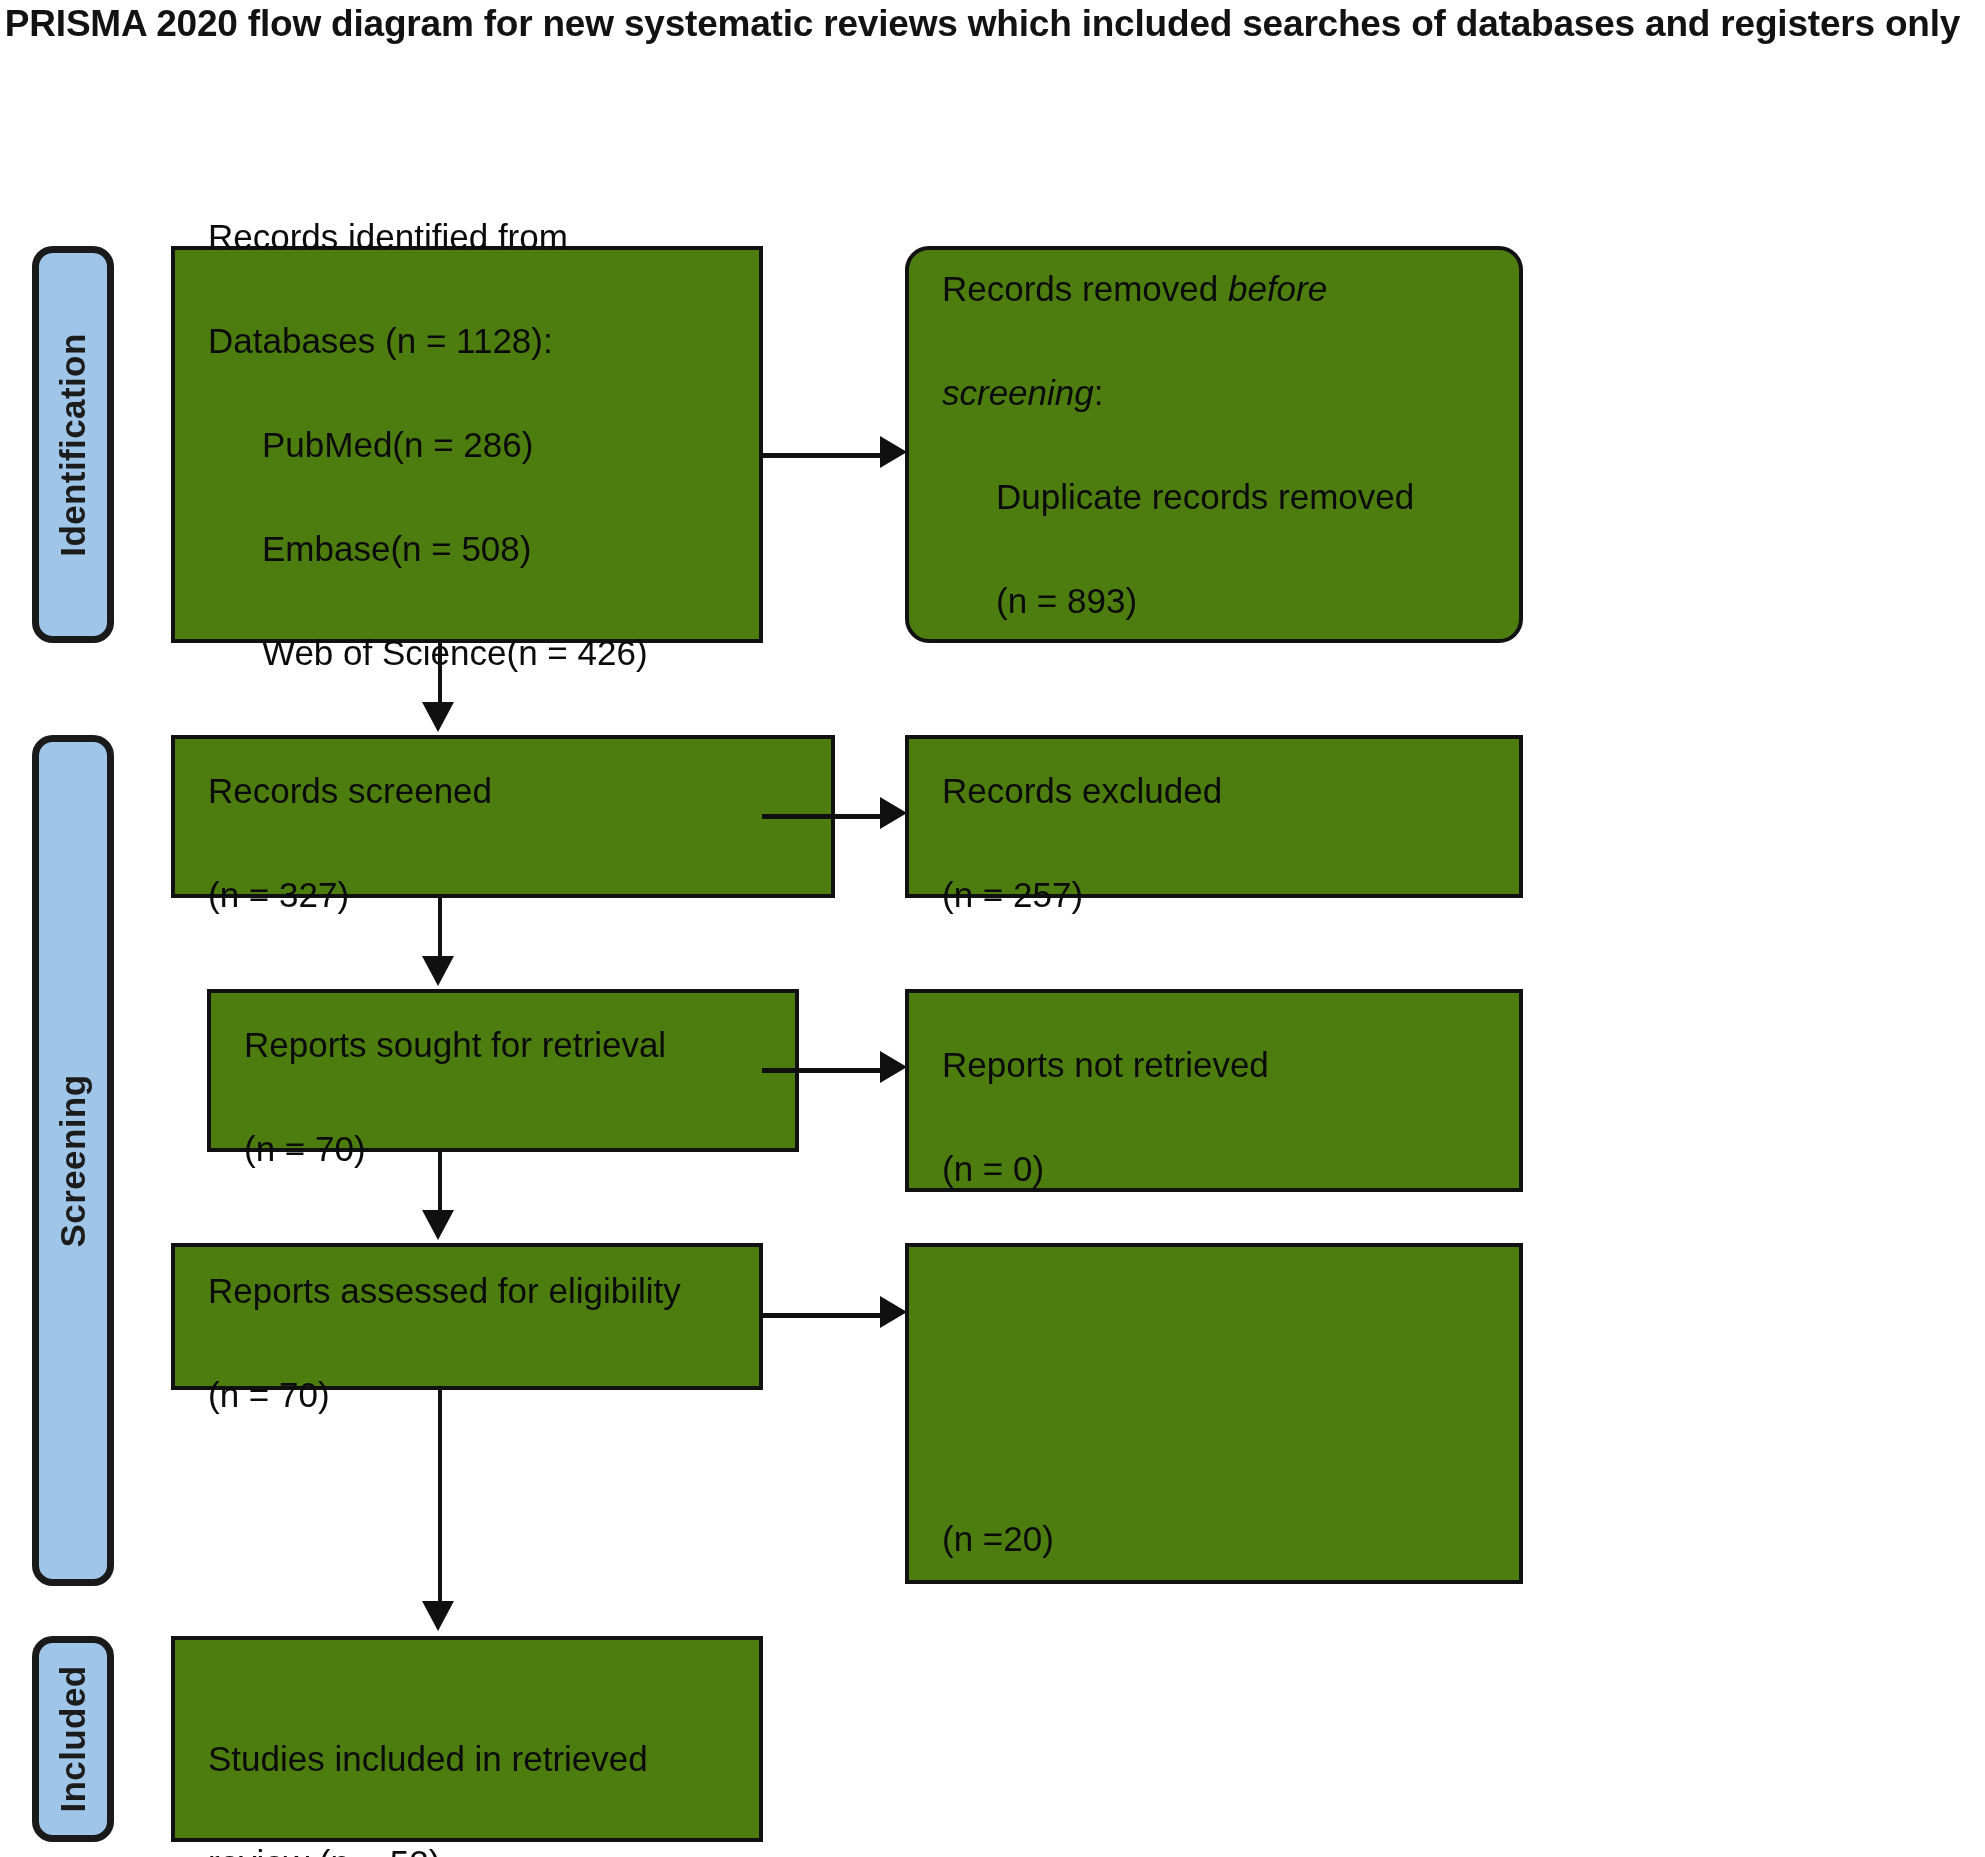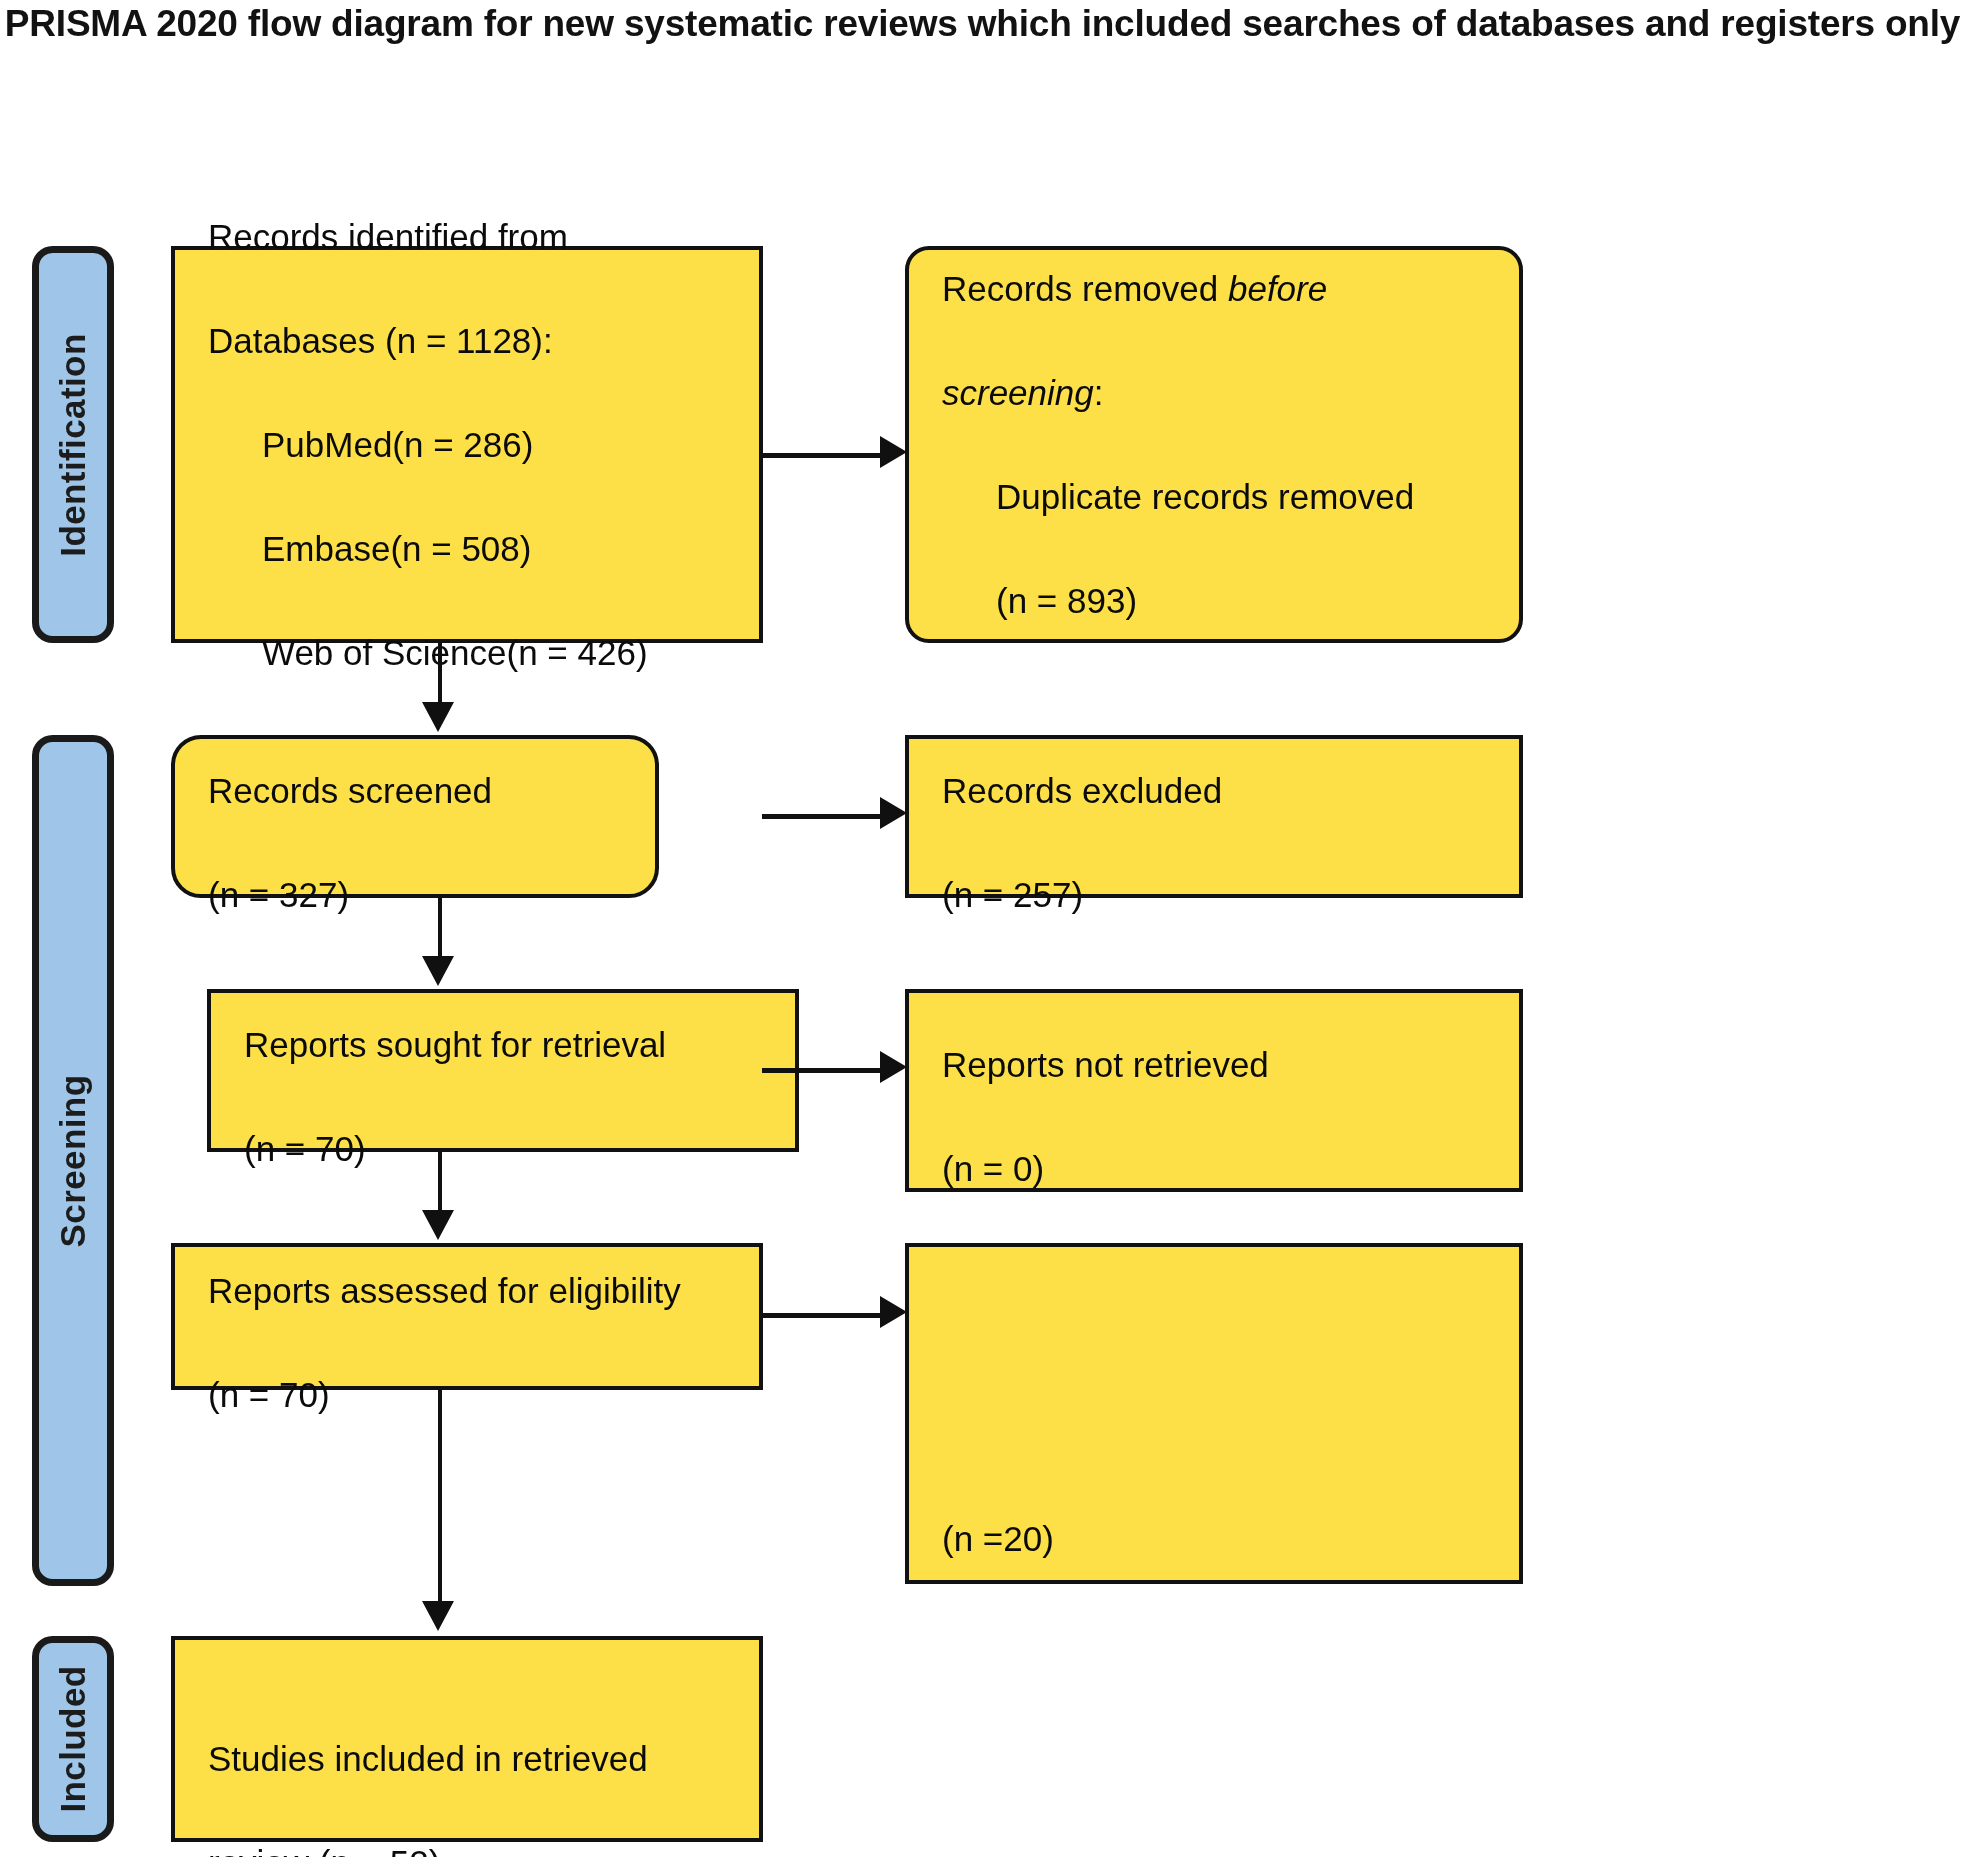--- a/index.html
+++ b/index.html
@@ -29,21 +29,21 @@
     transform:translate(-50%,-50%) rotate(-90deg);
     transform-origin:center center;
     white-space:nowrap;
     font-size:35px;font-weight:bold;color:#1c1c1c;
     letter-spacing:0.4px;
   }
 
   
   .box{
     position:absolute;
-    background:#fde047;
+    background:#4d7c0f;
     border:4px solid #111111;
     box-sizing:border-box;
   }
   .box .box-text{
     position:absolute;left:33px;right:14.3px;
     font-size:35px;line-height:52px;
     color:#0b0b0b;
     white-space:pre-line;
   }
   .box .box-text.mid{top:50%;transform:translateY(-50%);}
@@ -103,21 +103,21 @@
       <span>Records removed </span><span class="ital">before</span><br>
       <span class="ital">screening</span><span>:</span><br>
       <span class="indent">Duplicate records removed</span>
       <span class="indent">(n = 893)</span>
     </div>
   </div>
 
   <div class="vline" style="left:438px;top:643px;height:62px;"></div>
   <div class="arrow-d" style="left:422px;top:702px;"></div>
 
-  <div class="box" style="left:171px;top:735px;width:488px;height:163px;border-radius:30px;">
+  <div class="box" style="left:171px;top:735px;width:664px;height:163px;">
     <div class="box-text mid">
       <span>Records screened</span><br>
       <span>(n = 327)</span>
     </div>
   </div>
 
   <div class="hline" style="left:762px;top:814px;width:121px;"></div>
   <div class="arrow-r" style="left:880px;top:797px;"></div>
 
   <div class="box" style="left:905px;top:735px;width:618px;height:163px;">

